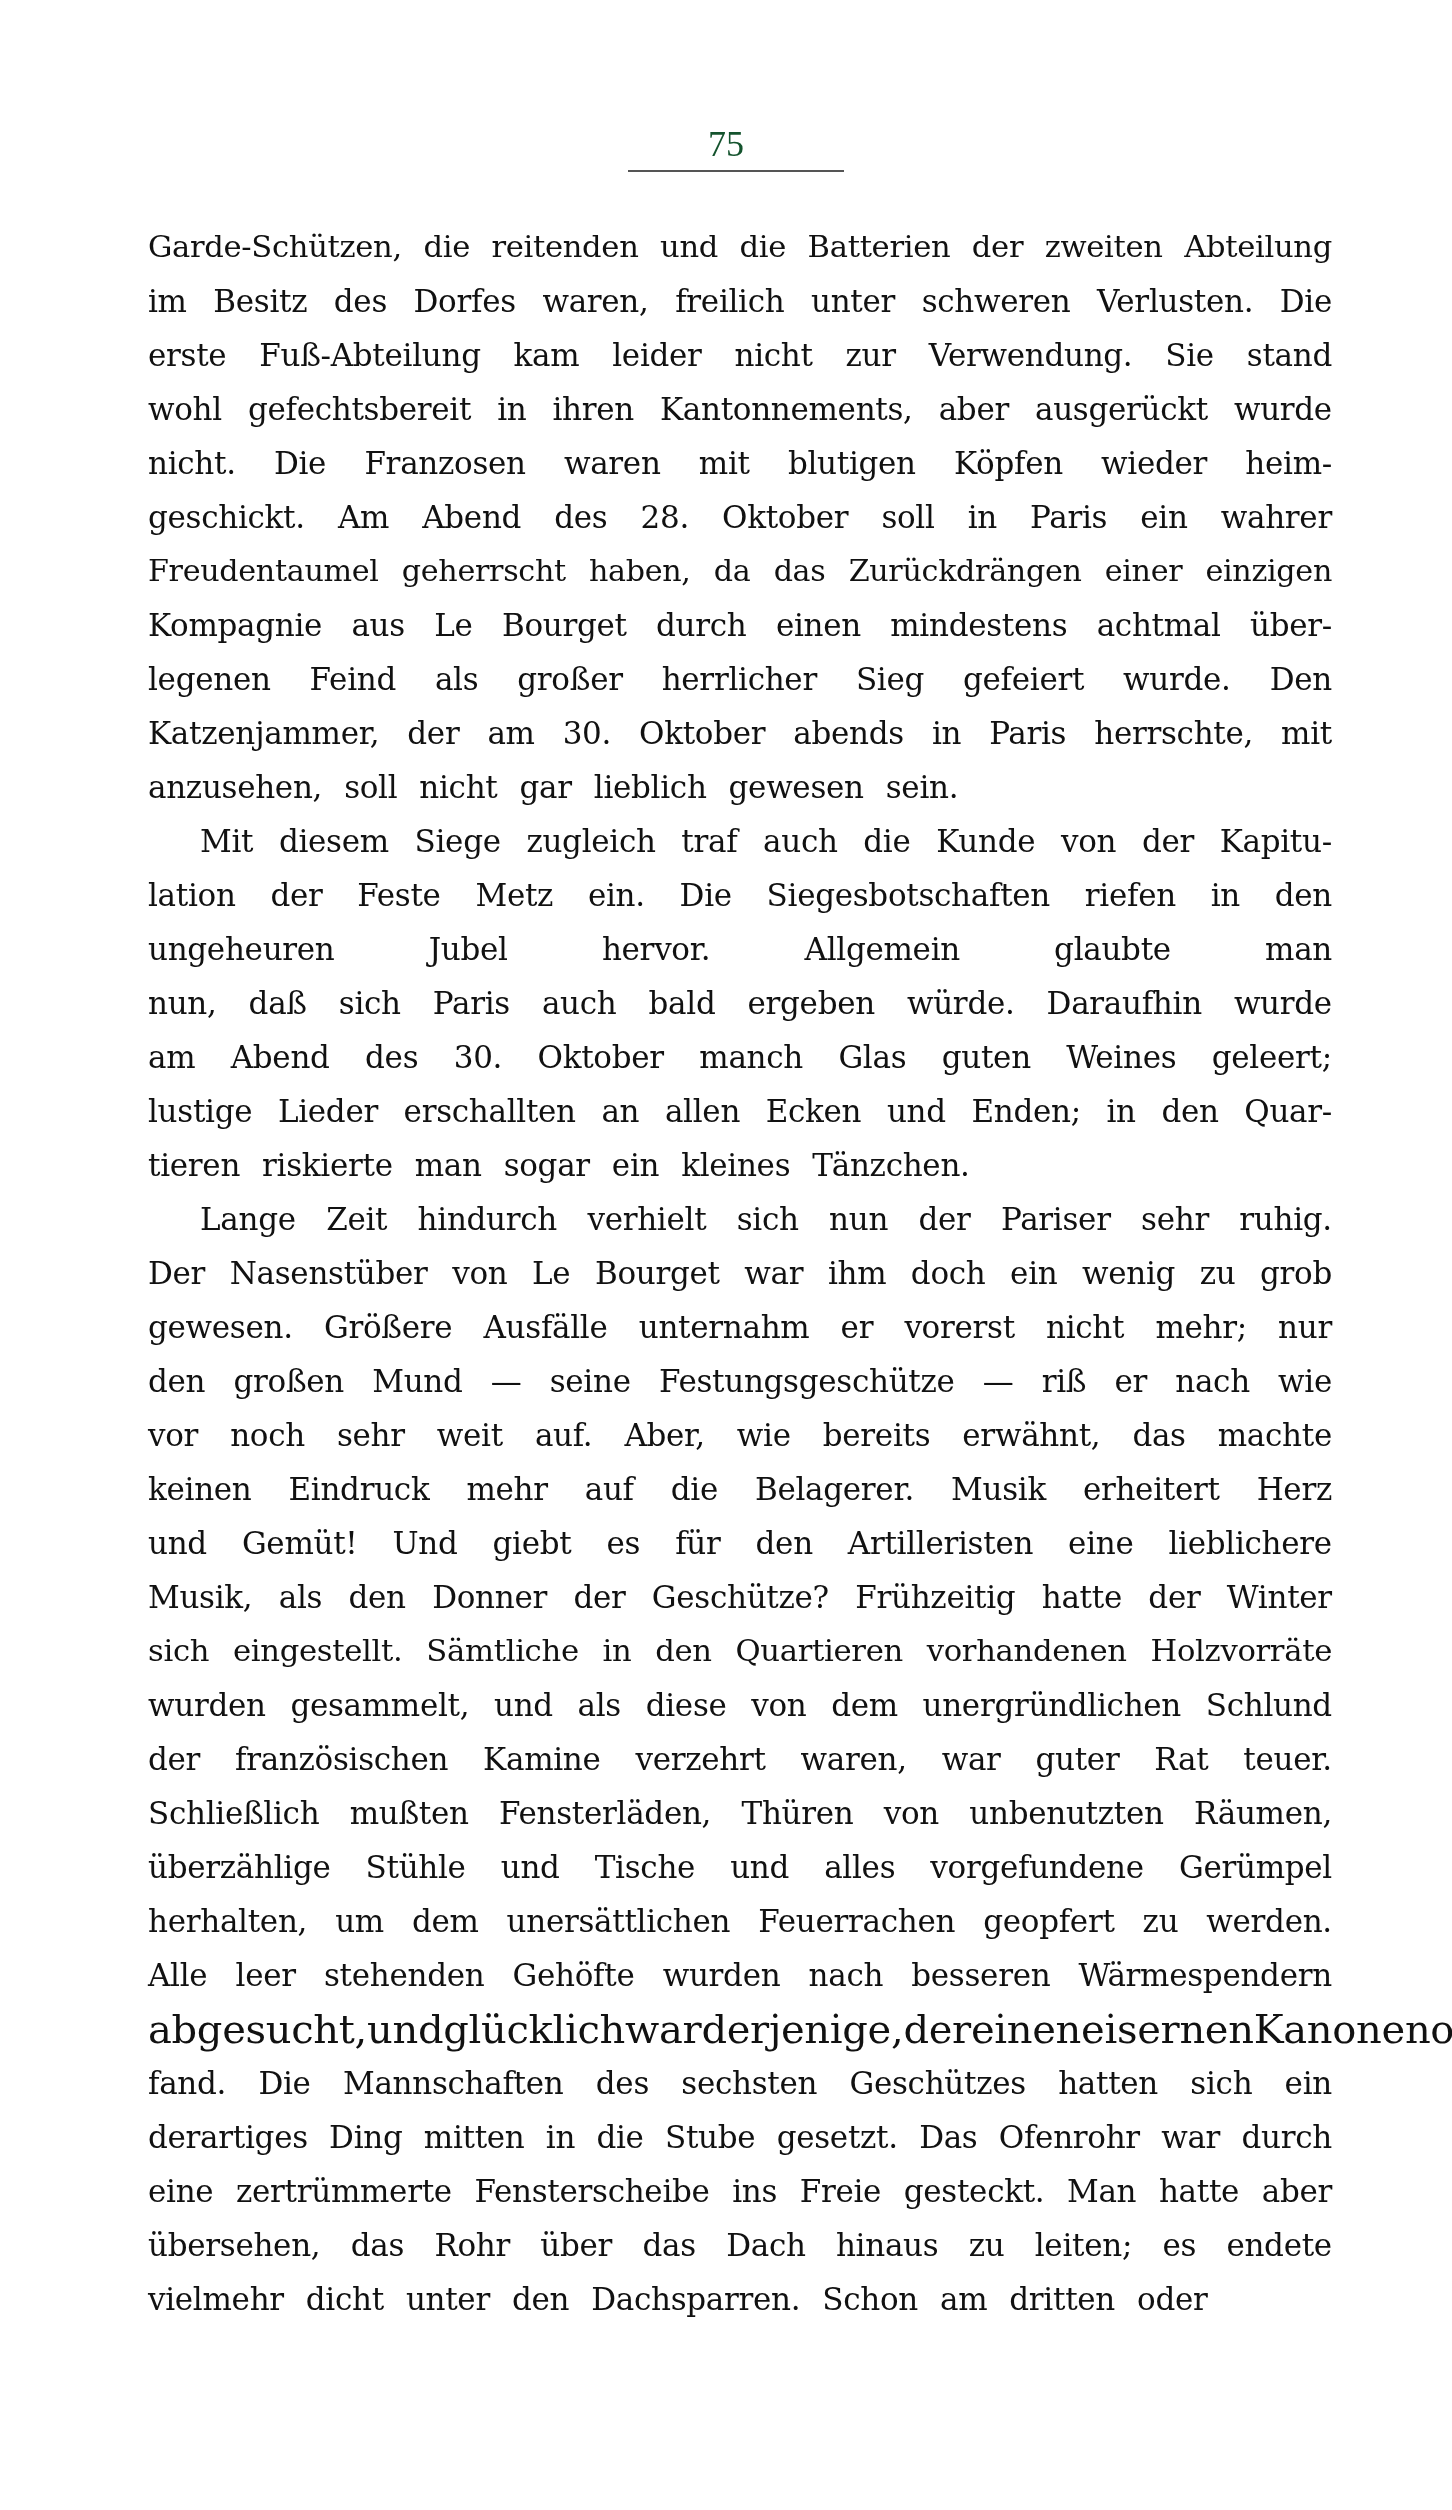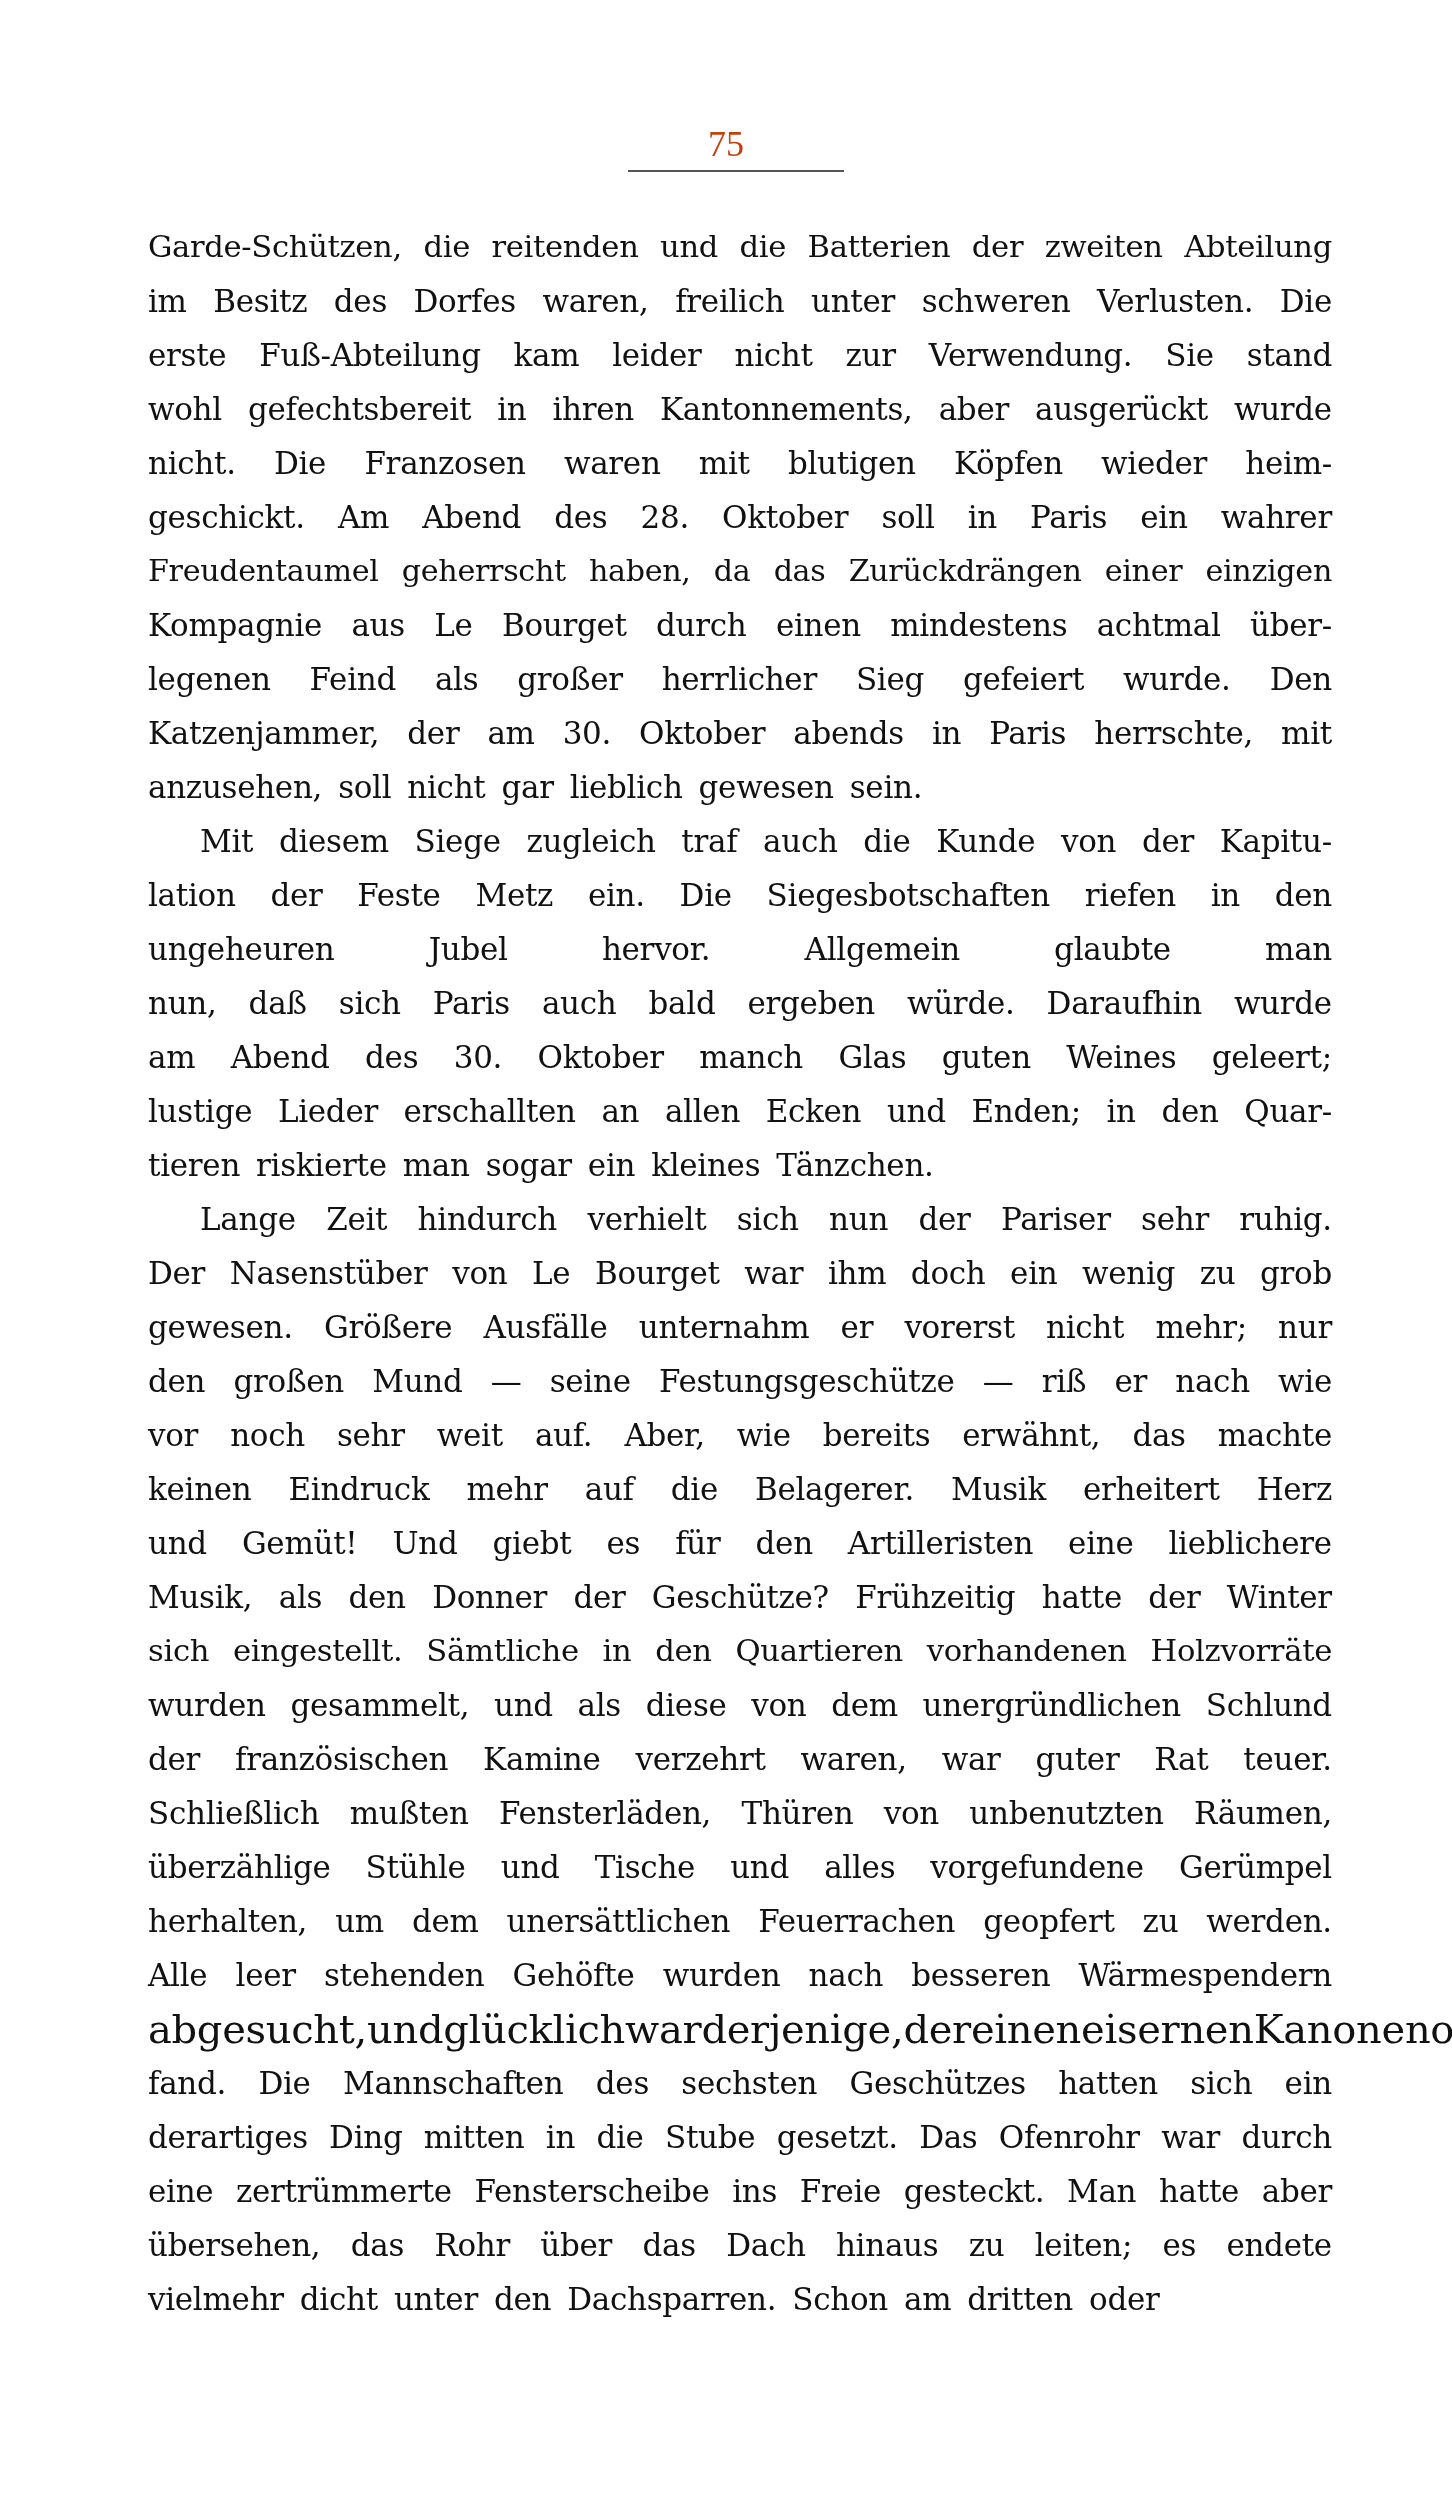--- a/index.html
+++ b/index.html
@@ -1,26 +1,26 @@
 <!DOCTYPE html>
 <html><head>
 <meta charset="utf-8">
 <style>
   html, body { margin: 0; padding: 0; background: #ffffff; }
   body { width: 1452px; height: 2510px; position: relative; overflow: hidden;
          font-family: "DejaVu Serif", "Liberation Serif", serif; color: #111; }
   .page-number { position: absolute; top: 126px; left: 0; width: 1452px; text-align: center;
-                 font-family: "Liberation Serif", serif; font-size: 36px; line-height: 36px; color: #c2410c; }
+                 font-family: "Liberation Serif", serif; font-size: 36px; line-height: 36px; color: #14532d; }
   .rule { position: absolute; top: 170px; left: 628px; width: 216px; height: 2px; background: #555; }
   .body-text { position: absolute; top: 220px; left: 148px; width: 1184px; }
   .line { height: 54px; line-height: 54px; font-size: 31px; white-space: nowrap;
           display: flex; justify-content: space-between; font-family: "DejaVu Serif", serif;
           font-weight: normal; letter-spacing: -0.3px; transform-origin: left center; }
   .line span { display: inline-block; }
-  .line.last { justify-content: flex-start; }
+  .line.last { justify-content: flex-start; gap: 6px; }
   .line.last span { margin-right: 16px; }
   .line.indent { padding-left: 52px; }
 </style>
 </head>
 <body>
 
 <div class="page-number">75</div>
 <div class="rule"></div>
 
 <div class="body-text" id="body-text">

